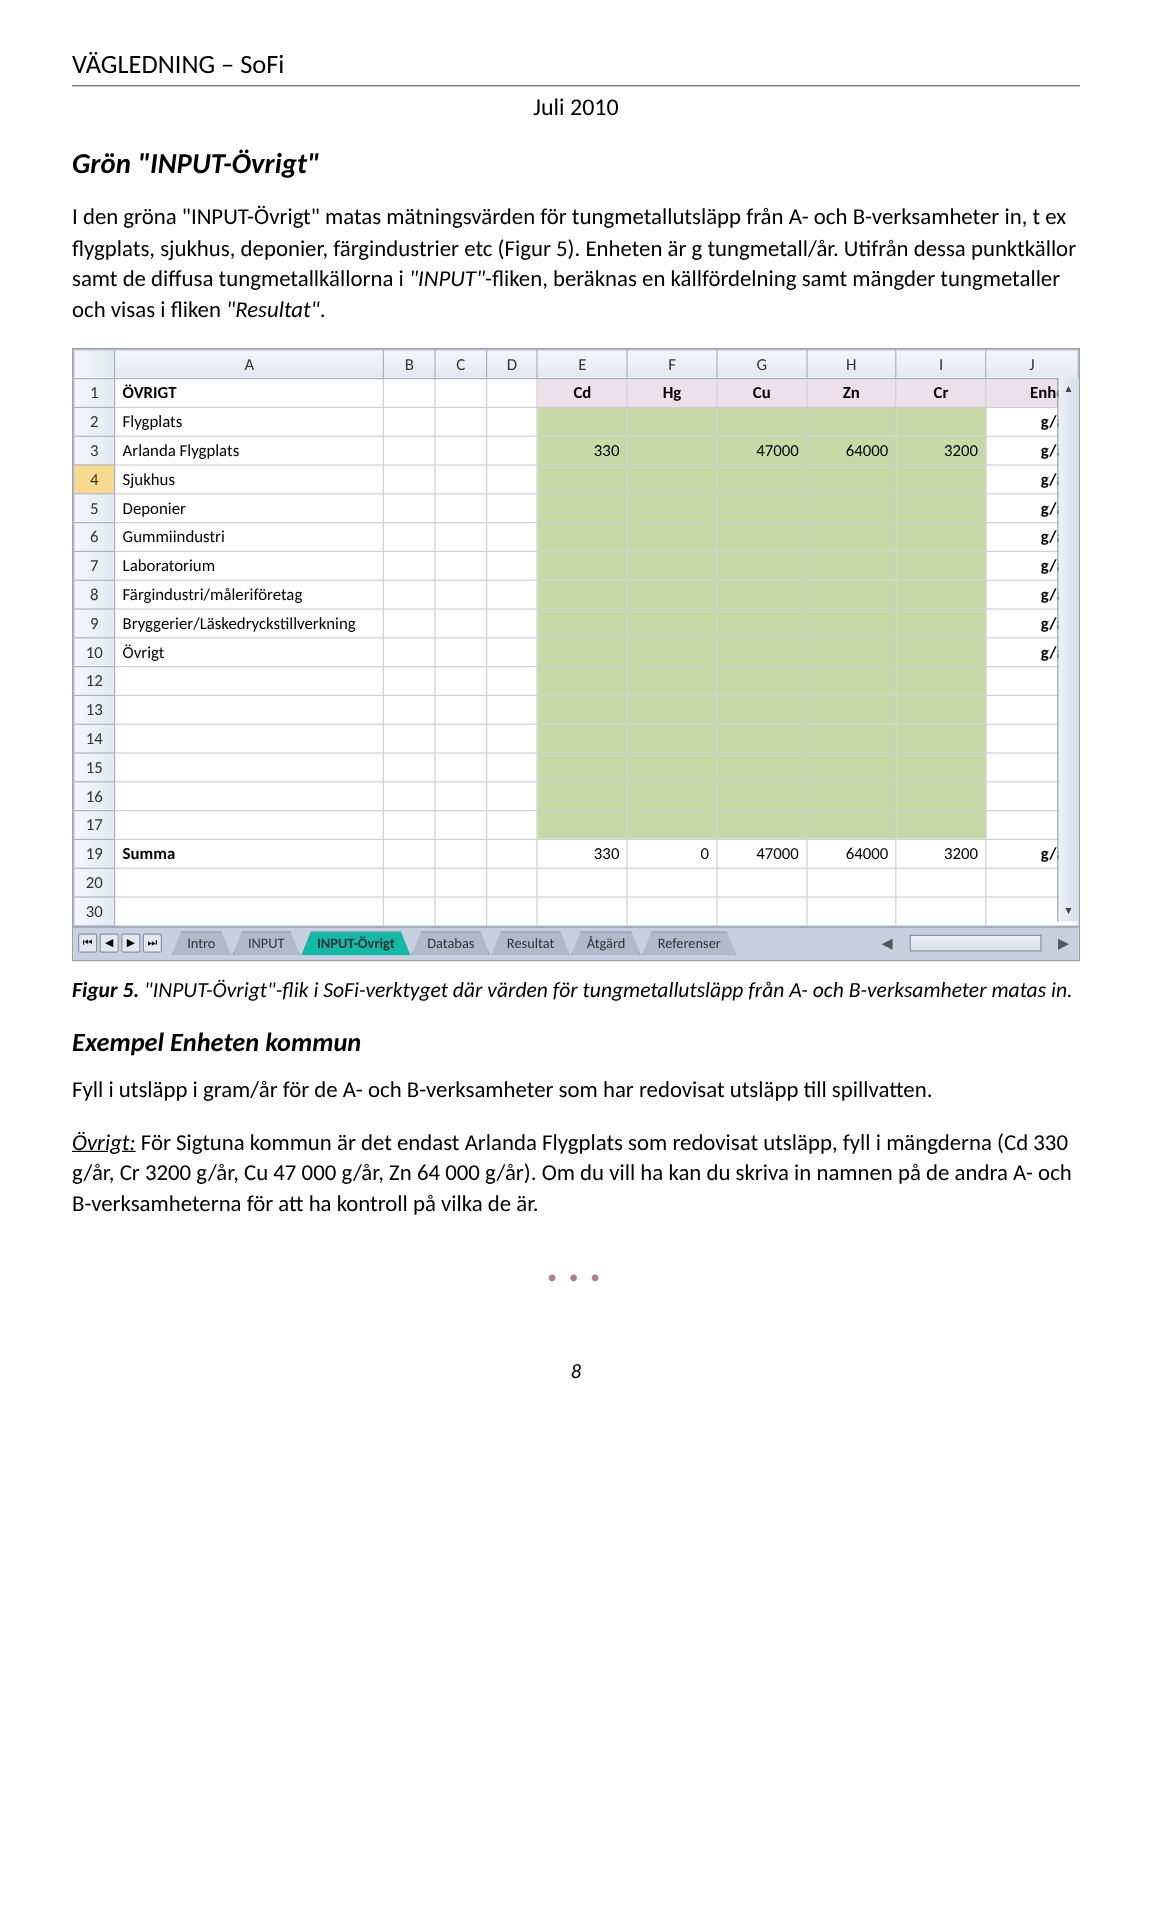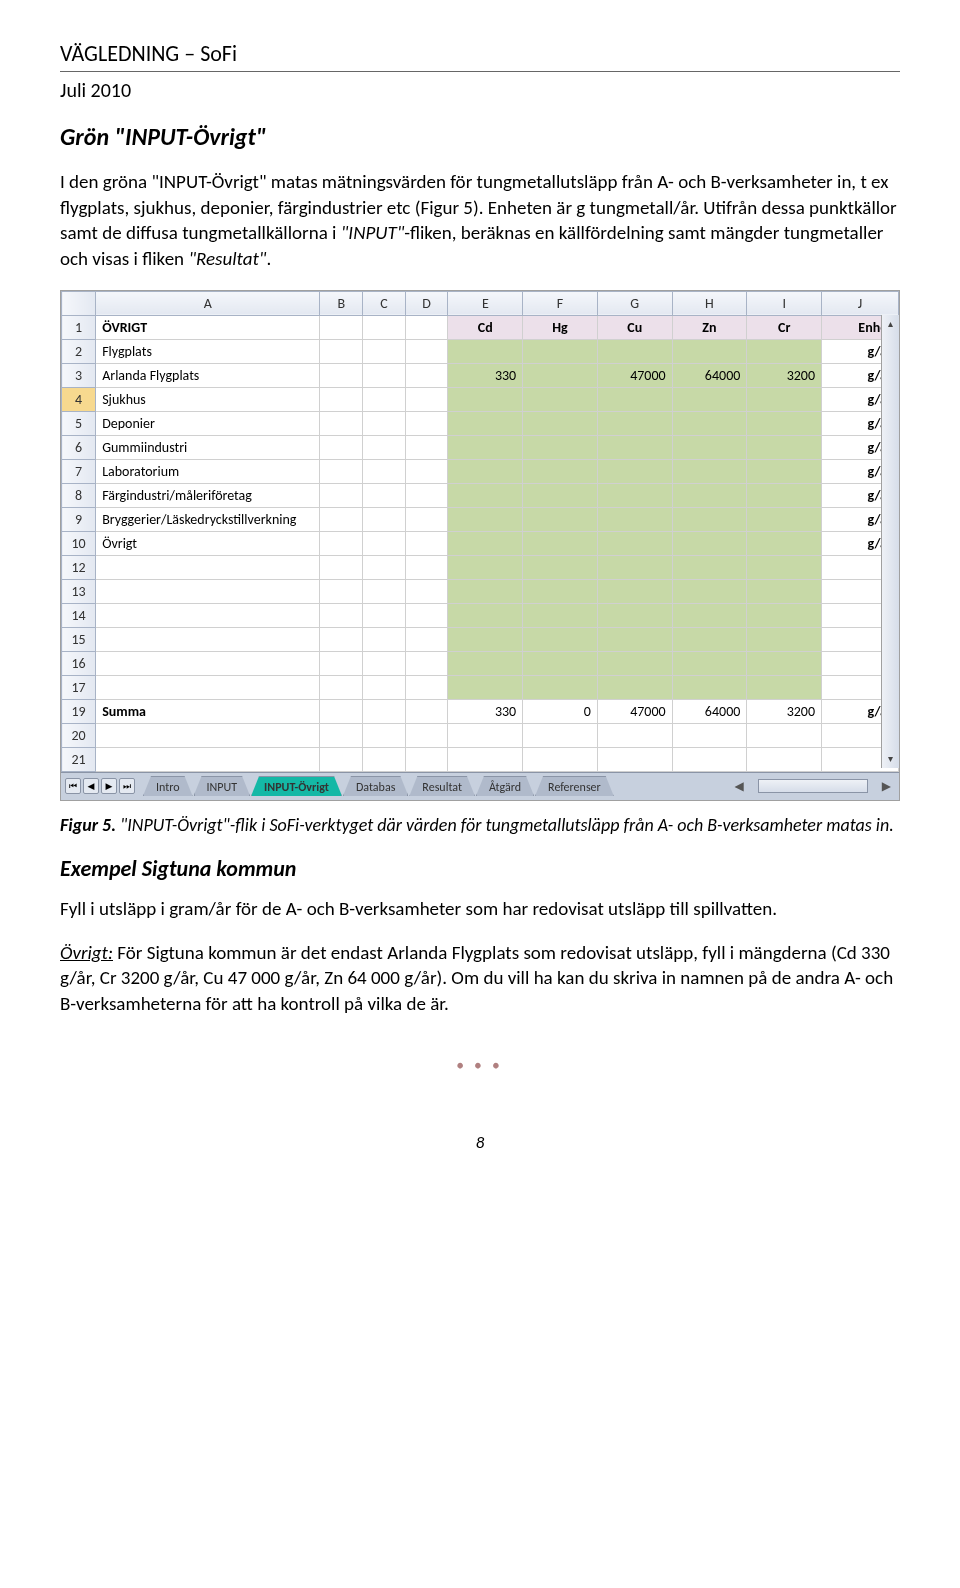--- a/index.html
+++ b/index.html
@@ -1,19 +1,19 @@
 <!DOCTYPE html>
 <html><head>
   <meta charset="utf-8">
   <style>
     * { box-sizing: border-box; margin: 0; padding: 0; }
     body { font-family: Calibri, Arial, sans-serif; background: #fff; width: 960px; margin: 0 auto; padding: 40px 60px; color: #000; }
     .header-top { font-size: 22px; font-weight: normal; margin-bottom: 4px; }
     .header-rule { border-bottom: 1px solid #666; margin-bottom: 6px; }
-    .header-date { font-size: 20px; margin-bottom: 20px; }
+    .header-date { text-align: center; font-size: 20px; margin-bottom: 20px; }
     .section-title { font-size: 24px; font-weight: bold; font-style: italic; margin-bottom: 18px; }
     .body-text { font-size: 19px; line-height: 1.35; margin-bottom: 18px; }
     .italic { font-style: italic; }
     .underline { text-decoration: underline; }
     .caption { font-size: 18px; font-style: italic; line-height: 1.35; margin: 12px 0 18px; }
     .caption .label { font-weight: bold; font-style: italic; }
     .example-title { font-size: 22px; font-weight: bold; font-style: italic; margin-bottom: 14px; }
 
     
     .sheet-wrap { border: 1px solid #a0a0a0; background: #fff; position: relative; margin-bottom: 4px; }
@@ -308,21 +308,21 @@
           <td class="col-C"></td>
           <td class="col-D"></td>
           <td class="col-E"></td>
           <td class="col-F"></td>
           <td class="col-G"></td>
           <td class="col-H"></td>
           <td class="col-I"></td>
           <td class="col-J"></td>
         </tr>
         <tr>
-          <td class="rownum">21</td>
+          <td class="rownum">30</td>
           <td class="col-A"></td>
           <td class="col-B"></td>
           <td class="col-C"></td>
           <td class="col-D"></td>
           <td class="col-E"></td>
           <td class="col-F"></td>
           <td class="col-G"></td>
           <td class="col-H"></td>
           <td class="col-I"></td>
           <td class="col-J"></td>
@@ -354,21 +354,21 @@
       <div class="hscroll"></div>
       <span>▶</span>
     </div>
   </div>
 </div>
 
 <p class="caption">
   <span class="label">Figur 5.</span><span> "INPUT-Övrigt"-flik i SoFi-verktyget där värden för tungmetallutsläpp från A- och B-verksamheter matas in.</span>
 </p>
 
-<h3 class="example-title">Exempel Sigtuna kommun</h3>
+<h3 class="example-title">Exempel Enheten kommun</h3>
 
 <p class="body-text">Fyll i utsläpp i gram/år för de A- och B-verksamheter som har redovisat utsläpp till spillvatten.</p>
 
 <p class="body-text">
   <span class="italic underline">Övrigt:</span><span> För Sigtuna kommun är det endast Arlanda Flygplats som redovisat utsläpp, fyll i mängderna (Cd 330 g/år, Cr 3200 g/år, Cu 47 000 g/år, Zn 64 000 g/år). Om du vill ha kan du skriva in namnen på de andra A- och B-verksamheterna för att ha kontroll på vilka de är.</span>
 </p>
 
 <div class="page-dots">● ● ●</div>
 <div class="page-number">8</div>
 

